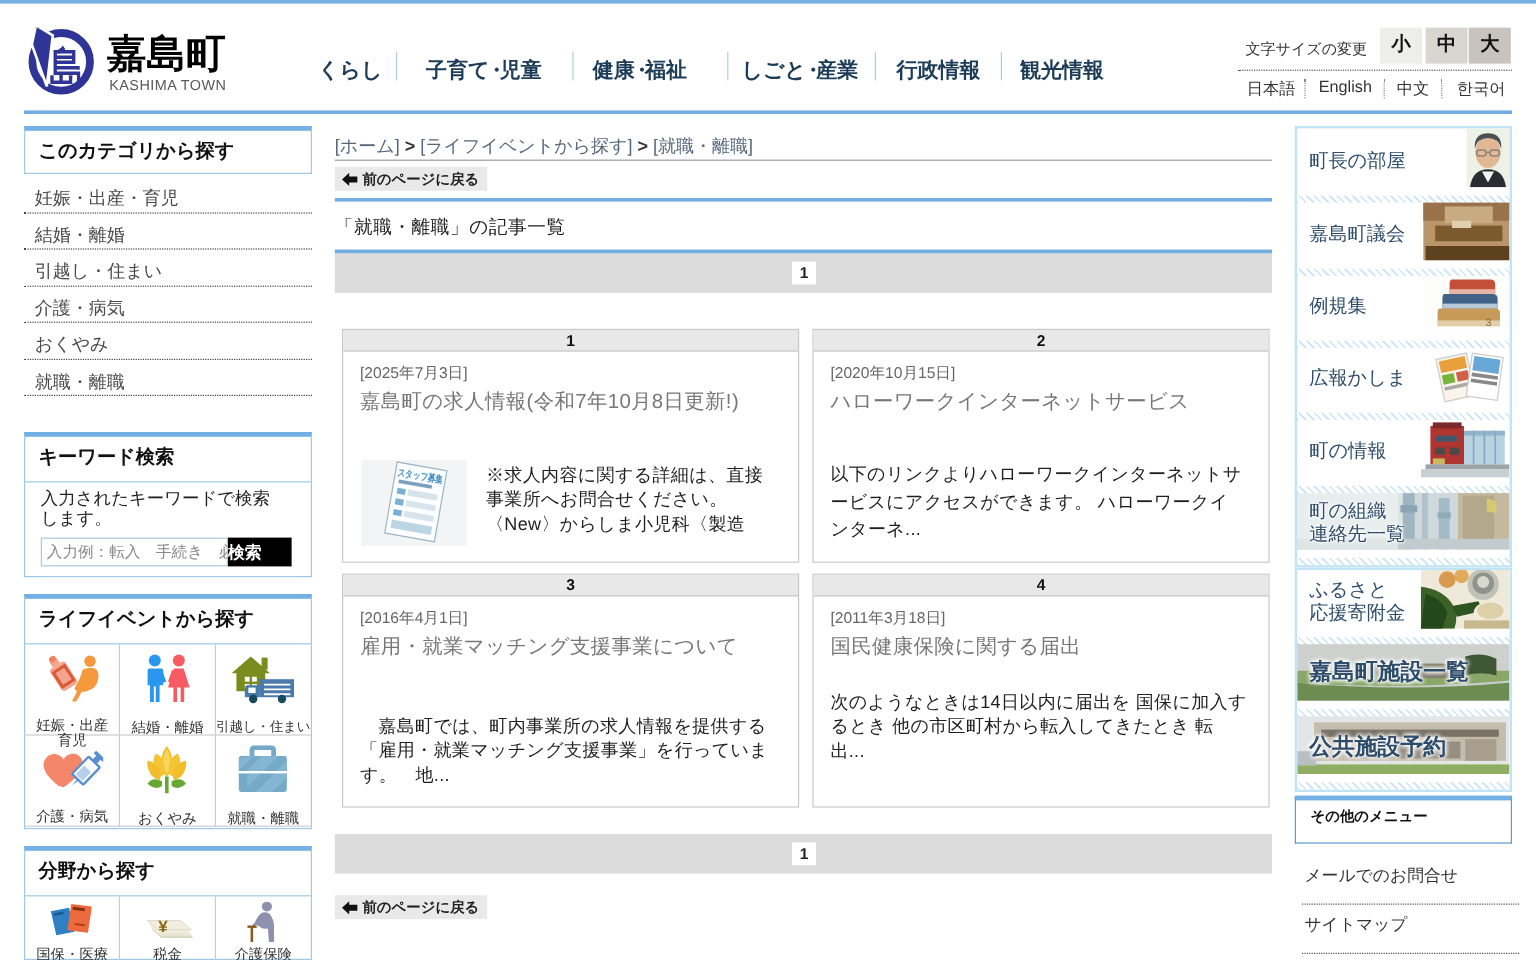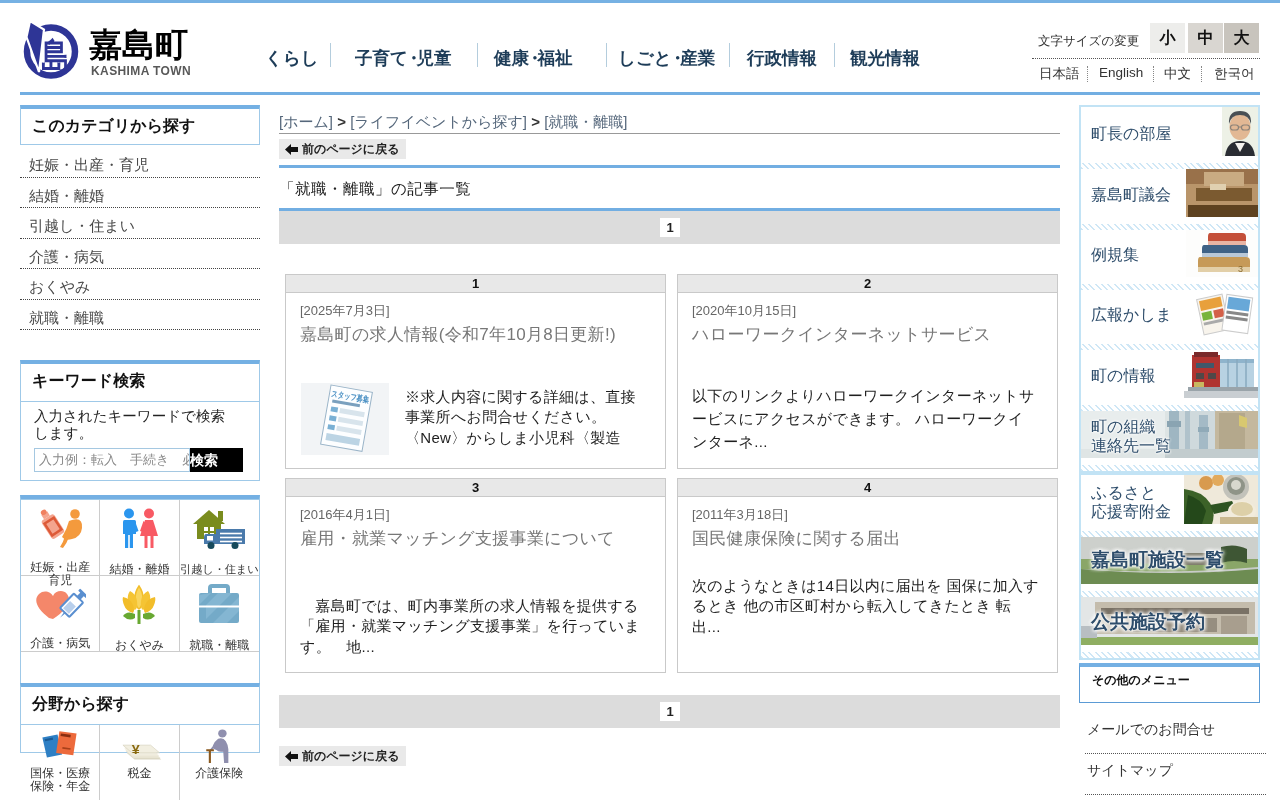--- a/index.html
+++ b/index.html
@@ -2,21 +2,21 @@
 <html lang="ja"><head><meta charset="utf-8">
 <style>
 *{margin:0;padding:0;box-sizing:border-box}
 html,body{width:1280px;height:800px;overflow:hidden;background:#fff;
 font-family:"Liberation Sans",sans-serif;color:#222}
 .abs{position:absolute}
 #topbar{position:absolute;left:0;top:0;width:1280px;height:3px;background:#76b1e3}
 #hline{position:absolute;left:20px;top:92px;width:1240px;height:3px;background:#72aee2}
 
 #logo-txt{position:absolute;left:89px;top:23px;font-size:33px;font-weight:bold;color:#000;letter-spacing:0px}
-#logo-sub{position:absolute;left:91px;top:64px;font-size:12px;font-weight:bold;color:#595959;letter-spacing:.4px}
+#logo-sub{position:absolute;left:91px;top:64px;font-size:12px;font-weight:normal;color:#595959;letter-spacing:.4px}
 .nav{position:absolute;top:46px;font-size:17.5px;font-weight:bold;color:#1d3c58;white-space:nowrap}
 .nd{letter-spacing:-6px;margin-left:-3px}
 .nsep{position:absolute;top:43px;width:1px;height:24px;background:#b4cddd}
 #fsz{position:absolute;left:1038px;top:33px;font-size:12.5px;color:#333}
 .fbtn{position:absolute;top:23px;width:35px;height:30px;text-align:center;line-height:30px;font-size:16px;font-weight:bold;color:#111}
 #dot1{position:absolute;left:1032px;top:58px;width:228px;border-top:1px dotted #555}
 .lang{position:absolute;top:65px;font-size:13.5px;color:#333}
 .lsep{position:absolute;top:66px;width:1px;height:16px;border-left:1px dotted #888}
 
 .sbox{position:absolute;left:20px;width:240px;border:1px solid #9fc9e8;border-top:4px solid #74b0e3;background:#fff}
@@ -103,20 +103,21 @@
 <div class="catitem" style="top:238.5px">介護・病気</div>
 <div class="catitem" style="top:269px">おくやみ</div>
 <div class="catitem" style="top:299.5px">就職・離職</div>
 
 <div class="sbox" style="top:360px;height:121px">
 <div class="ttl">キーワード検索</div>
 <div id="kwbody">入力されたキーワードで検索<br>します。<div style="margin-top:6px"><span id="kwinput">入力例：転入　手続き　必</span><span id="kwbtn">検索</span></div></div>
 </div>
 
 <div class="sbox" style="top:495px;height:196px">
+<div class="ttl">ライフイベントから探す</div>
 <div class="grid">
 <div class="gcell"><svg width="48" height="40" viewBox="0 0 48 40">
           <g transform="rotate(-33 16 18)">
             <rect x="9" y="8" width="15" height="22" rx="3" fill="#f4a48e"></rect>
             <rect x="11" y="12" width="11" height="14" fill="none" stroke="#dd5a38" stroke-width="2.5"></rect>
             <rect x="13" y="3" width="7" height="5" fill="#f4a48e"></rect>
             <ellipse cx="16.5" cy="2" rx="3" ry="2.5" fill="#f08060"></ellipse>
           </g>
           <circle cx="39" cy="6" r="4.8" fill="#f49a3d"></circle>
           <path d="M36 12 q11 -3 10 8 q-1 9 -10 11 q-7 2 -10 -2 q5 -8 7 -16z" fill="#f49a3d"></path>
@@ -169,21 +170,21 @@
         </svg><div>おくやみ</div></div>
 <div class="gcell"><svg width="42" height="42" viewBox="0 0 42 42">
           <rect x="12" y="2" width="18" height="12" rx="2" fill="none" stroke="#74aac8" stroke-width="4"></rect>
           <rect x="1" y="9" width="40" height="30" rx="2" fill="#74aac8"></rect>
           <path d="M1 11 l12 -2 -12 12z M20 9 l14 0 -26 26 0 -14z M41 13 l0 14 -12 12 -14 0z" fill="#84b6d2"></path>
           <rect x="1" y="21.5" width="40" height="2" fill="#fff"></rect>
         </svg><div>就職・離職</div></div>
 </div>
 </div>
 
-<div class="sbox" style="top:683px;height:70px">
+<div class="sbox" style="top:705px;height:95px">
 <div class="ttl">分野から探す</div>
 <div class="grid g3">
 <div class="gcell"><svg width="42" height="34" viewBox="0 0 46 40" preserveAspectRatio="none">
           <g transform="rotate(-12 14 20)">
             <rect x="6" y="8" width="17" height="24" fill="#2e7fc4"></rect>
             <rect x="8" y="10.5" width="9" height="2.5" fill="#1a5a94"></rect>
           </g>
           <g transform="rotate(8 31 20)">
             <rect x="20" y="4" width="19" height="26" fill="#ed6a3c"></rect>
             <rect x="22" y="6.5" width="11" height="3" fill="#8a2e10"></rect>

